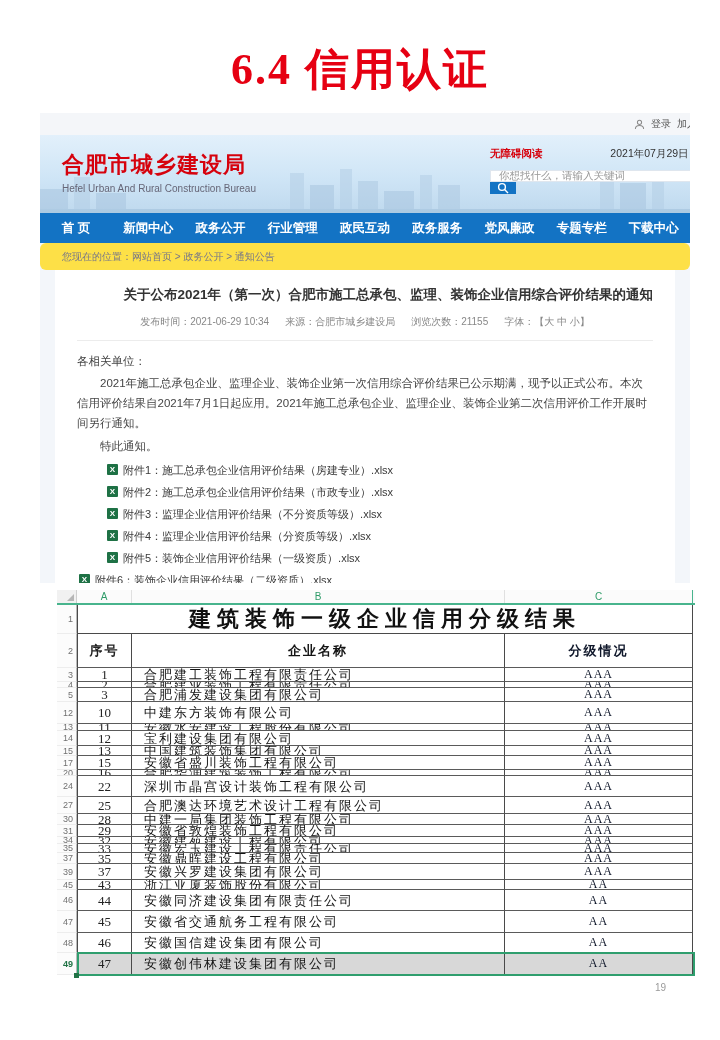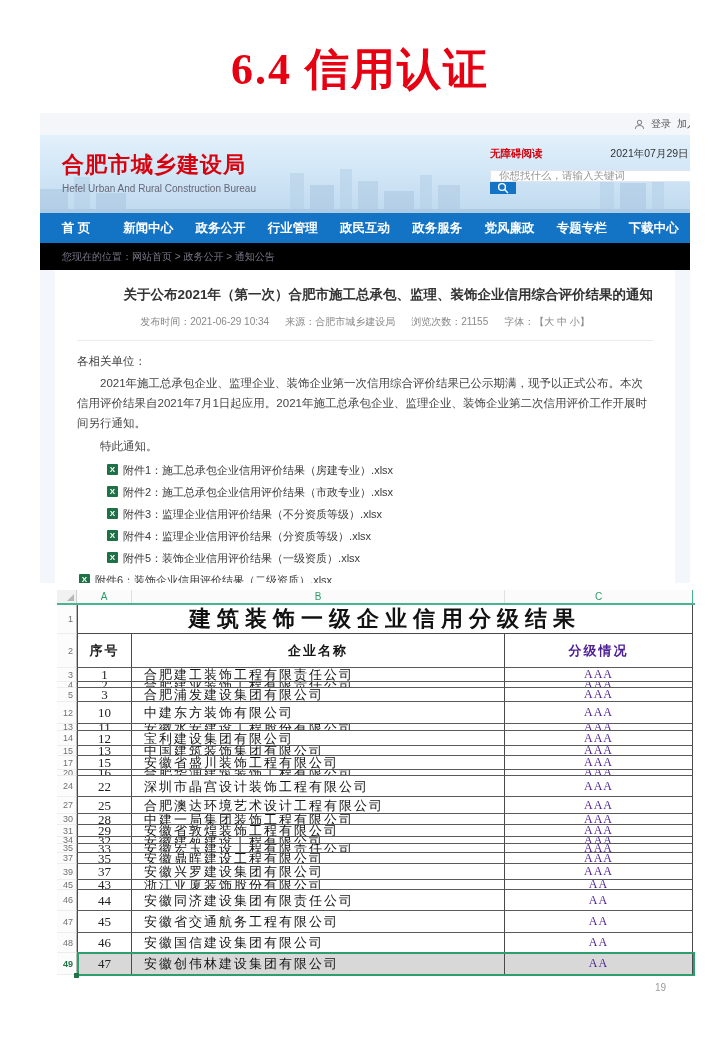--- a/index.html
+++ b/index.html
@@ -23,22 +23,22 @@
   .br-row1{display:flex;justify-content:space-between;align-items:center;font-size:10.5px;}
   .acc{color:#d6020d;font-weight:bold;}
   .bdate{color:#333;white-space:nowrap;overflow:hidden;}
   .br-row2{display:flex;margin-top:9px;height:24px;flex-direction:column;}
   .searchbox{flex:1;background:#fff;border:1px solid #dfe6ee;font-size:10.5px;color:#999;
     display:flex;align-items:center;padding-left:8px;white-space:nowrap;overflow:hidden;}
   .searchbtn{width:26px;background:#1373c4;display:flex;align-items:center;justify-content:center;flex:none;}
   .nav{height:30px;background:#1373c4;display:flex;align-items:center;color:#fff;
     font-size:12.5px;font-weight:bold;}
   .nav span{flex:1;text-align:center;white-space:nowrap;cursor:pointer;}
-  .crumbbar{height:27px;background:#000000;display:flex;align-items:center;padding-left:22px;
-    font-size:10px;color:#778;}
+  .crumbbar{height:27px;background:#fde047;display:flex;align-items:center;padding-left:22px;
+    font-size:10px;color:#778;border-radius:6px;}
   .content{background:#fff;margin:0 15px;height:313px;padding:16px 22px 0;box-sizing:border-box;position:relative;}
   .art-title{text-align:right;font-size:13.5px;font-weight:bold;color:#333;}
   .meta{margin-top:11px;display:flex;justify-content:center;gap:16px;font-size:10px;color:#888;white-space:nowrap;}
   .sep{border:0;border-top:1px solid #ececec;margin:11px 0 10px;}
   .body{font-size:11.5px;color:#444;line-height:1.75;}
   .para{text-indent:2em;margin:2px 0;}
   .atts{margin-top:3px;}
   .att{display:flex;align-items:center;gap:5px;font-size:11px;color:#3a3a3a;line-height:2.0;
     margin-left:30px;cursor:pointer;}
   .att.flush{margin-left:2px;}
@@ -54,21 +54,21 @@
   .ch{text-align:center;border-right:1px solid #e0e0e0;box-sizing:border-box;line-height:13px;}
   .ch.a{width:55px;}.ch.b{width:373px;}.ch.c{width:188px;border-right:1px solid #48b48d;}
   .srow{display:flex;position:relative;}
   .gut{width:20px;flex:none;box-sizing:border-box;font-family:"Liberation Sans",sans-serif;font-size:9px;
     color:#707070;display:flex;align-items:center;justify-content:flex-end;padding-right:3px;
     background:#fcfcfc;border-right:1px solid #b9b9b9;border-bottom:1px solid #ededed;overflow:hidden;}
   .cell{box-sizing:border-box;display:flex;align-items:center;overflow:hidden;background:#fff;
     border-right:1px solid #4a4a4a;border-bottom:1px solid #5a5a5a;}
   .ca{width:55px;justify-content:center;font-size:13px;color:#222;border-left:1px solid #4a4a4a;}
   .cb{width:373px;padding-left:12px;font-size:13px;letter-spacing:2px;color:#141414;}
-  .cc{width:188px;justify-content:center;font-size:12px;letter-spacing:1px;color:#4c1d95;}
+  .cc{width:188px;justify-content:center;font-size:12px;letter-spacing:1px;color:#0f172a;}
   .cell>span{line-height:15px;white-space:nowrap;}
   .rtitle .cm{width:616px;box-sizing:border-box;display:flex;align-items:center;justify-content:center;
     border-left:1px solid #4a4a4a;border-right:1px solid #4a4a4a;border-bottom:1px solid #4a4a4a;
     font-size:22px;font-weight:bold;letter-spacing:6px;color:#111;background:#fff;overflow:hidden;}
   .rhead .cell{font-weight:bold;font-size:13px;letter-spacing:2px;}
   .srow.selected .cell{background:#d8d8d8;}
   .srow.selected .gut{color:#217346;font-weight:bold;}
   .srow.selected::after{content:'';position:absolute;left:20px;right:0;top:-1px;bottom:-1px;
     border:2px solid #2f9e6e;pointer-events:none;}
   .srow.selected::before{content:'';position:absolute;left:17px;bottom:-3px;width:5px;height:5px;

